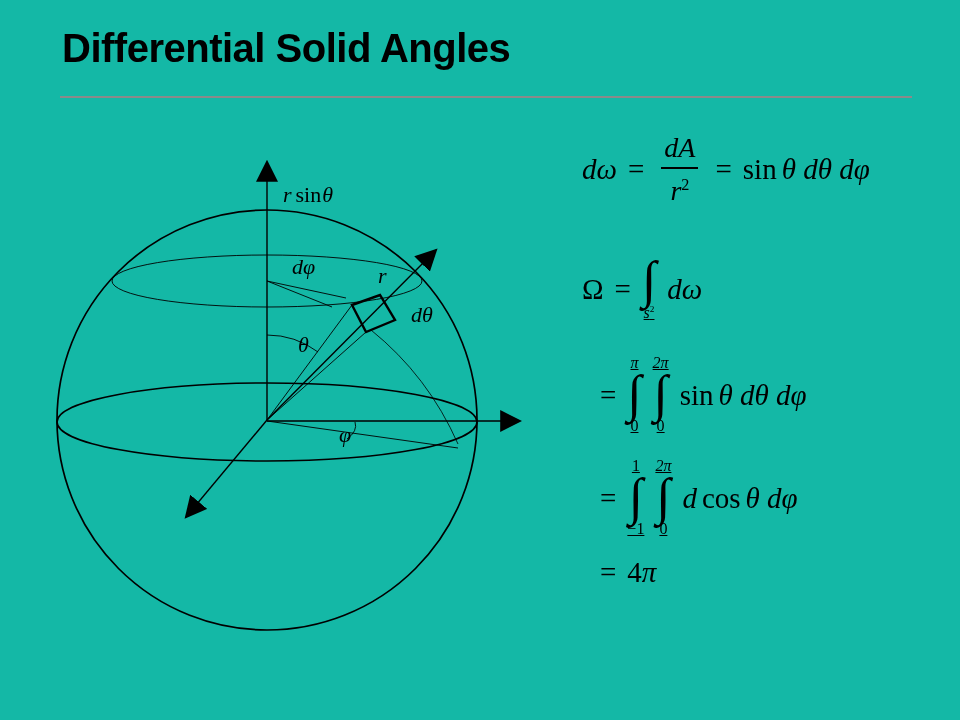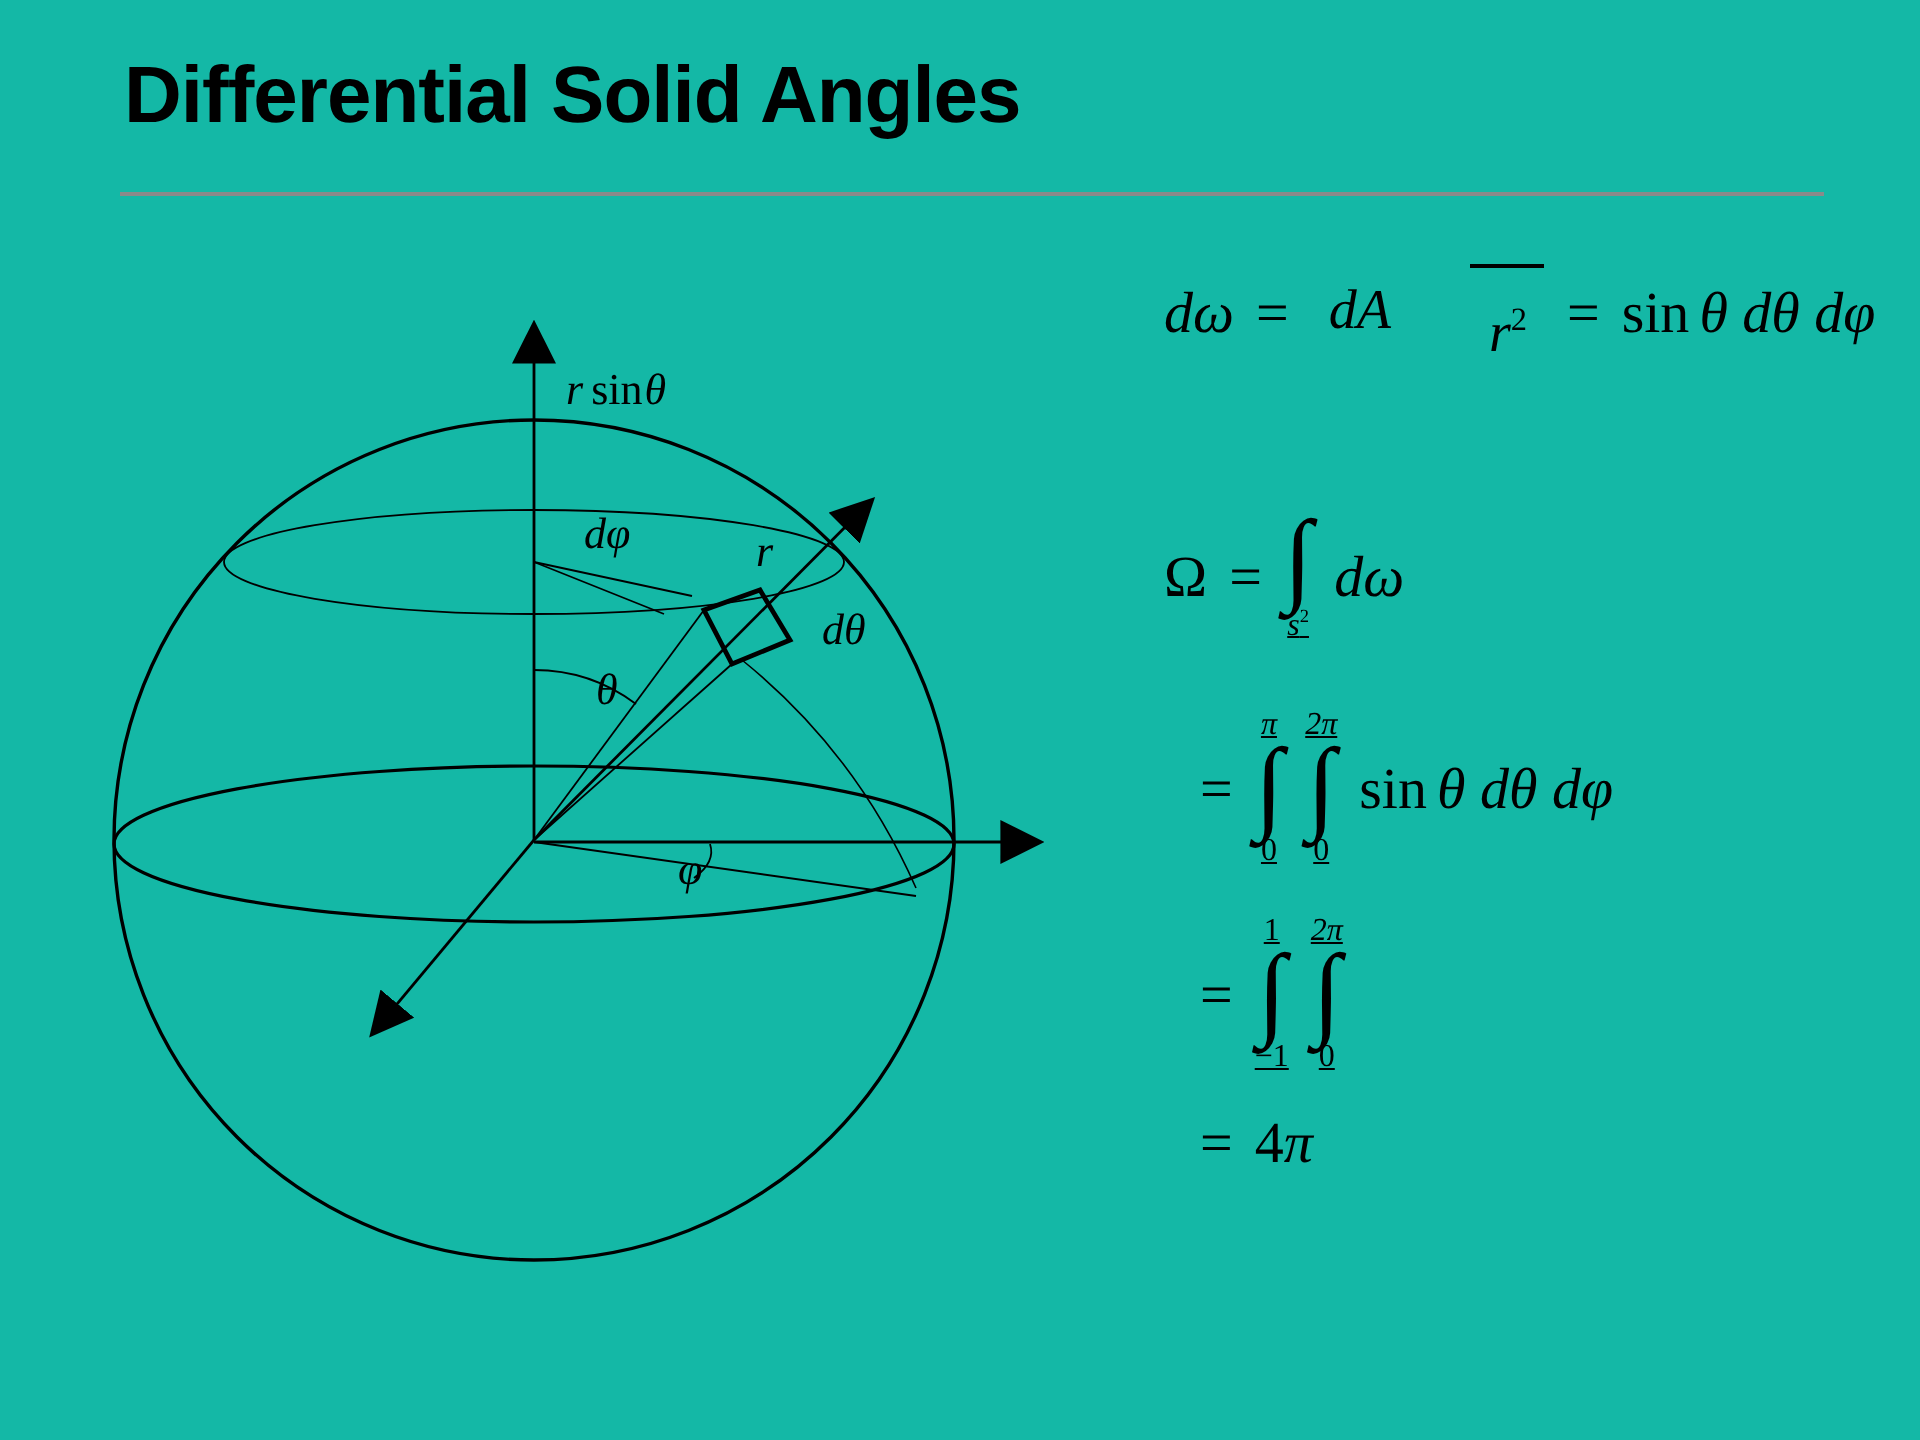--- a/index.html
+++ b/index.html
@@ -24,23 +24,23 @@
     font-style:italic; font-size:22px; fill:#000;
   }
   .diagram text .rm { font-style:normal; }
 
   .math {
     font-family:"Liberation Serif", "DejaVu Serif", serif;
     font-style:italic; font-size:29px; color:#000;
   }
   .eq { position:absolute; display:flex; align-items:center; gap:11px; }
   .rm { font-style:normal; }
-  .frac { display:inline-flex; flex-direction:row; align-items:center; font-size:28px;gap:31px; }
+  .frac { display:inline-flex; flex-direction:column; align-items:center; font-size:28px; }
   .frac .num { padding:0 9px 3px; }
-  .frac .den { border-top:2px solid #000; padding:17px 9px 0; }
+  .frac .den { border-top:2px solid #000; padding:6px 9px 0; }
   sup { font-size:0.58em; }
   .intcol { display:inline-flex; flex-direction:column; align-items:center; line-height:1; }
   .lim { font-size:16px; line-height:1.05; font-style:normal;text-decoration:underline; }
   .lim.it { font-style:italic; }
   .intsign { font-size:52px; font-style:normal; line-height:0.82; padding:1px 0 3px; }
   .gap-s { margin-left:5px; }
 </style>
 </head>
 <body>
 
@@ -126,20 +126,21 @@
     <span class="intcol">
       <span class="lim">1</span>
       <span class="intsign">∫</span>
       <span class="lim">−1</span>
     </span>
     <span class="intcol">
       <span class="lim it">2π</span>
       <span class="intsign">∫</span>
       <span class="lim">0</span>
     </span>
+    <span><span>d</span><span class="rm gap-s">cos</span><span class="gap-s">θ dφ</span></span>
   </div>
 
   <div class="eq math" style="left:600px; top:556px;">
     <span class="rm">=</span>
     <span><span class="rm">4</span><span>π</span></span>
   </div>
 
 
 </div>
 

